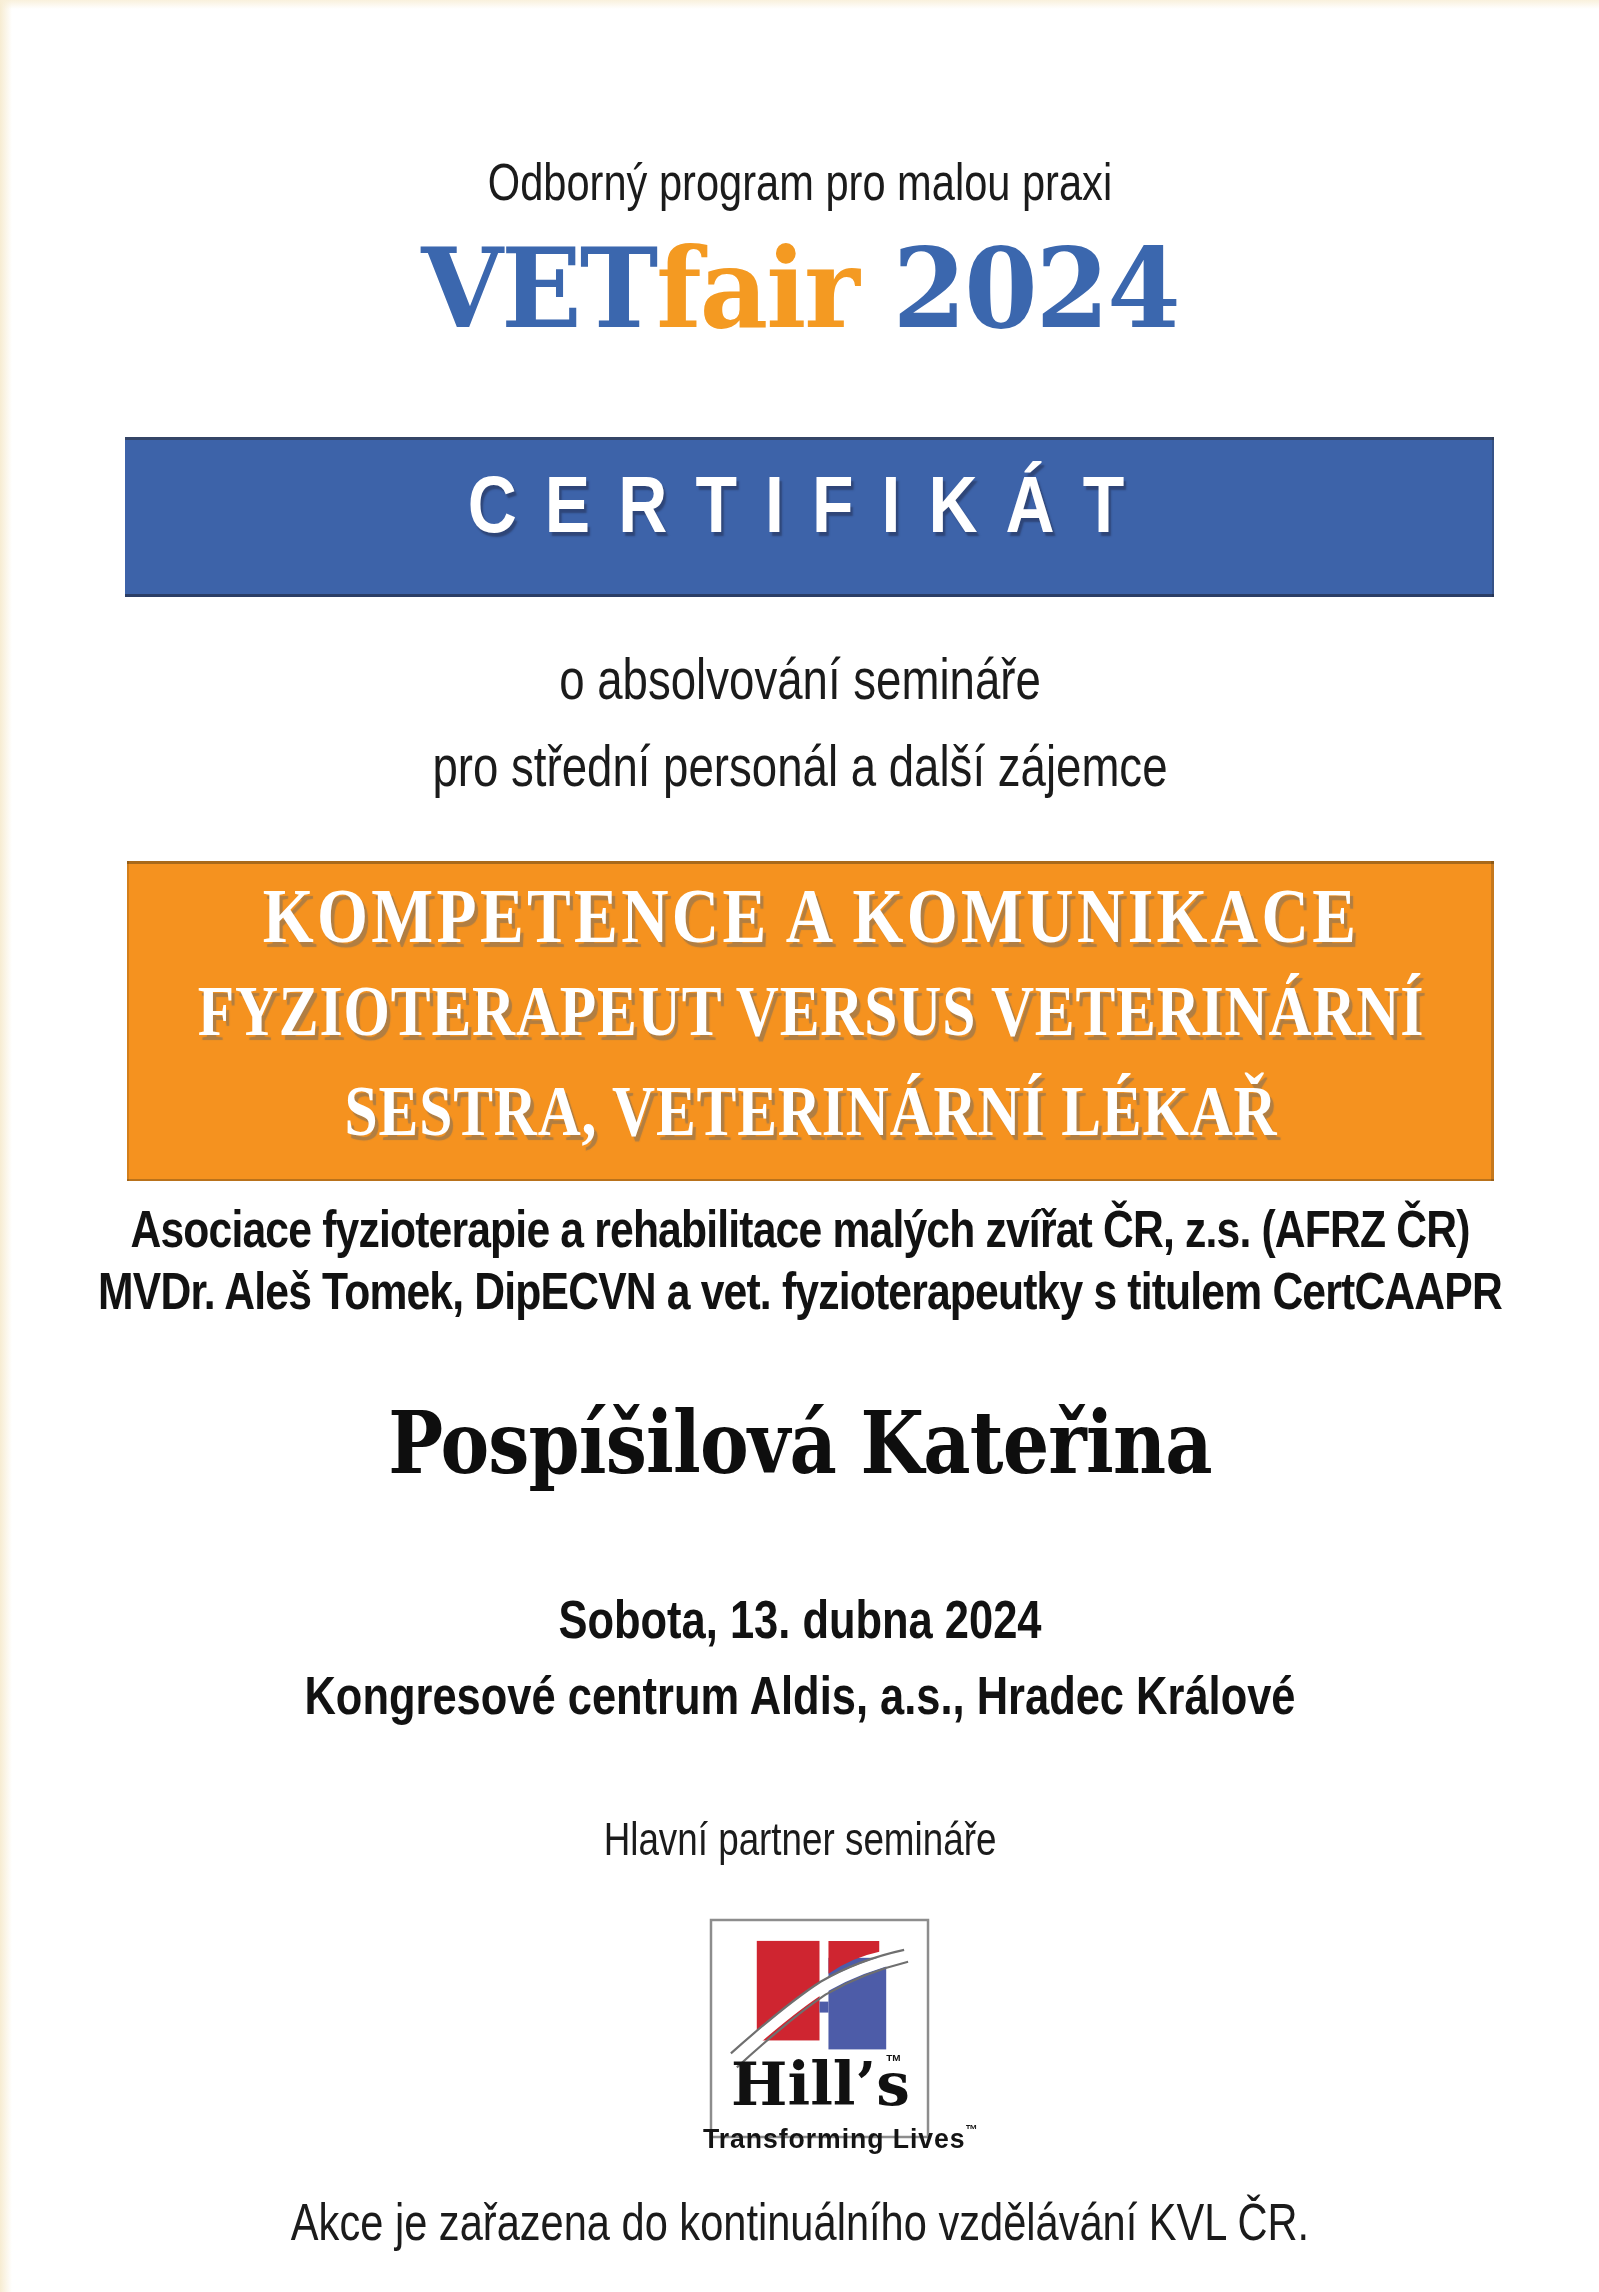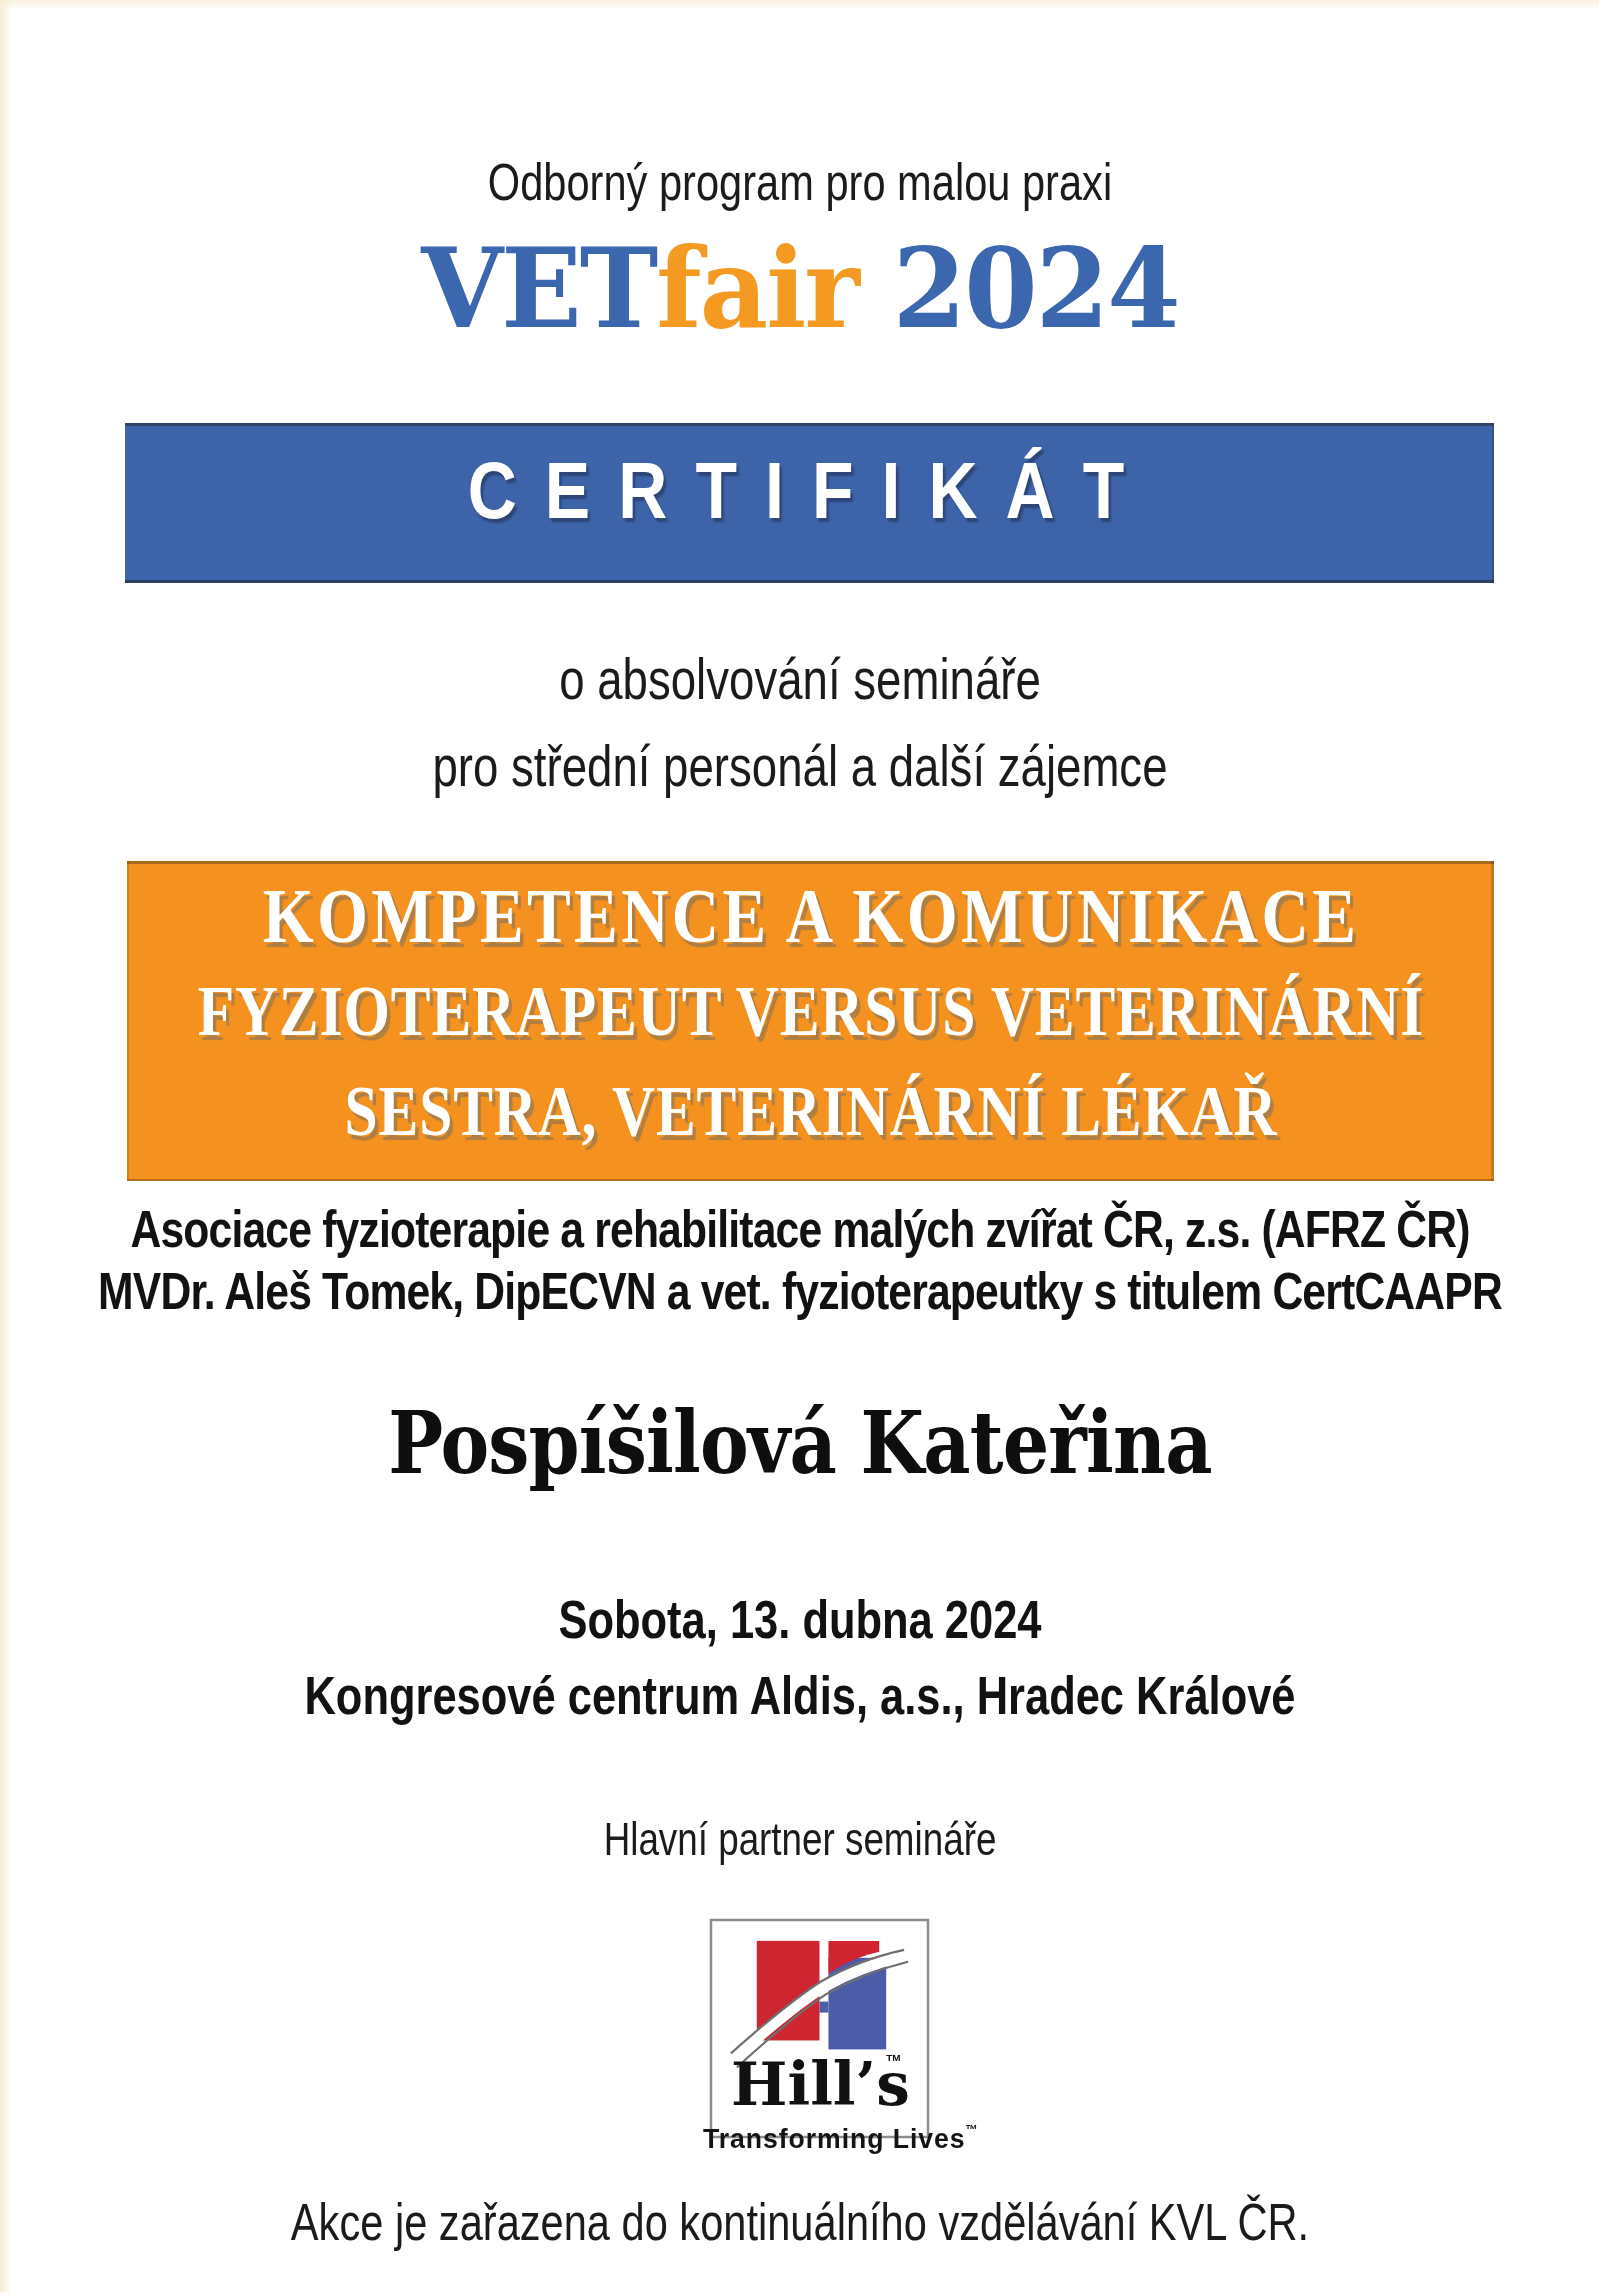--- a/index.html
+++ b/index.html
@@ -26,21 +26,21 @@
   .t-sub{font-size:57px;font-weight:400;color:#1b1b1b;}
   .t-org{font-size:52px;font-weight:700;color:#121212;letter-spacing:-1px;}
   .t-date{font-size:53px;font-weight:700;color:#121212;}
   .t-partner{font-size:46px;font-weight:400;color:#1b1b1b;}
   .t-footer{font-size:52px;font-weight:400;color:#1b1b1b;}
 
   .logo-line{top:233px;font-family:"DejaVu Serif",serif;font-weight:700;
     font-size:111px;letter-spacing:-2px;line-height:1;}
 
   .banner-blue{
-    position:absolute;top:423px;left:125px;width:1369px;height:160px;
+    position:absolute;top:437px;left:125px;width:1369px;height:160px;
     box-shadow:inset 0 3px 0 rgba(45,45,50,.55), inset 0 -3px 0 rgba(25,25,35,.5),
                inset -2px 0 0 rgba(30,30,40,.25);
   }
   .banner-blue .title{
     top:26px;font-size:80px;font-weight:700;color:#ffffff;
     letter-spacing:33px;text-shadow:3px 4px 2px rgba(35,45,80,.55);
   }
   .banner-orange{
     position:absolute;top:861px;left:127px;width:1367px;height:320px;
     box-shadow:inset 0 3px 0 rgba(75,55,20,.45), inset 0 -2px 0 rgba(75,55,20,.35),

